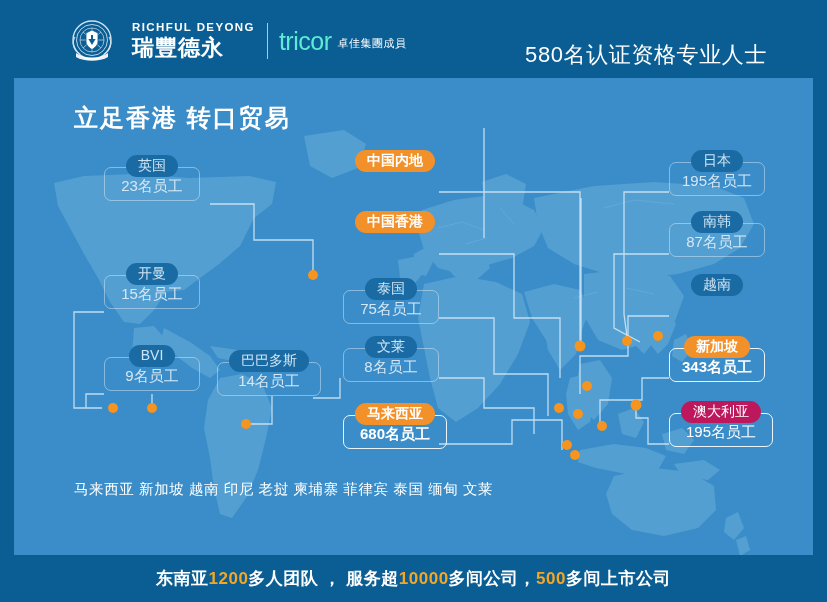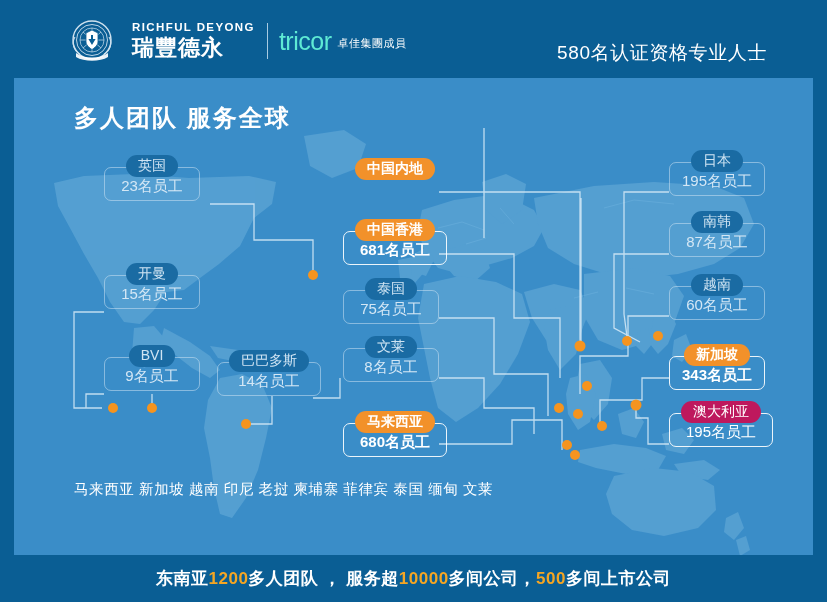--- a/index.html
+++ b/index.html
@@ -29,21 +29,21 @@
   }
   #tricor-group { display: flex; align-items: flex-end; }
   #tricor-name {
     font-size: 25px; color: #5eead4; letter-spacing: -0.5px; line-height: 26px; font-weight: 500;
   }
   #tricor-sub {
     font-size: 11px; color: #ffffff; margin-left: 6px; margin-bottom: 3px; letter-spacing: 0.5px;
   }
   #header-tagline {
     position: absolute; right: 60px; top: 40px;
-    font-size: 19px; color: #ffffff; letter-spacing: 0.6px;
+    font-size: 22px; color: #ffffff; letter-spacing: 0.6px;
   }
 
   
   #panel {
     position: absolute; left: 14px; top: 78px; width: 799px; height: 477px;
     background: #3a8dc8;
     overflow: hidden;
   }
   #panel-title {
     position: absolute; left: 60px; top: 24px;
@@ -77,21 +77,21 @@
     border-radius: 7px;
     display: flex; align-items: flex-end; justify-content: center;
     padding-bottom: 4px;
     font-size: 15px;
     white-space: nowrap;
   }
   
   .label.dim .cap { background: #1a6ba3; color: #cfe4f3; }
   .label.dim .body { color: #d4e7f5; border-color: rgba(214,232,246,0.5); }
   
-  .label.hot .cap { background: #f2912a; color: #ffffff; font-weight: bold; margin-top: 8px; }
+  .label.hot .cap { background: #f2912a; color: #ffffff; font-weight: bold; }
   .label.hot .body { color: #ffffff; font-weight: bold; border-color: rgba(255,255,255,0.9); }
   .label.white .cap { background: #be185d; color: #ffffff; }
   .label.white .body { color: #ffffff; border-color: rgba(255,255,255,0.9); }
   .label.wide { width: 104px; }
 
   
   #list-block { position: absolute; left: 60px; top: 398px; }
   .list-line { font-size: 14.5px; color: #ffffff; line-height: 26px; letter-spacing: 0.6px; }
 
   
@@ -141,21 +141,21 @@
         <span id="tricor-name">tricor</span>
         <span id="tricor-sub">卓佳集團成員</span>
       </div>
     </div>
 
     <div id="header-tagline">580名认证资格专业人士</div>
   </div>
 
   <div id="panel">
 
-    <div id="panel-title">多人团队  服务全球</div>
+    <div id="panel-title">立足香港  转口贸易</div>
 
     <svg id="map-layer" viewBox="0 0 799 477">
       <g fill="#5aa3d4" opacity="0.82">
 
         <path d="M40 105 L70 98 L120 96 L175 100 L235 98 L262 104 L258 126 L240 140 L226 168
                  L205 186 L186 200 L170 212 L152 214 L140 232 L126 246 L110 244 L96 224
                  L84 200 L70 176 L56 150 L44 128 Z"></path>
         <path d="M120 250 L140 248 L152 262 L146 282 L130 290 L118 276 Z"></path>
 
         <path d="M150 250 L176 264 L196 278 L206 292 L196 300 L178 290 L160 276 L146 266 Z"></path>
@@ -278,21 +278,20 @@
         </div>
         <div class="label dim wide" style="left: 203px; top: 272px;">
           <div class="cap">巴巴多斯</div>
           <div class="body">14名员工</div>
         </div>
         <div class="label hot wide" style="left: 329px; top: 72px;">
           <div class="cap">中国内地</div>
         </div>
         <div class="label hot wide" style="left: 329px; top: 133px;">
           <div class="cap">中国香港</div>
-          <div class="body">681名员工</div>
         </div>
         <div class="label dim" style="left: 329px; top: 200px;">
           <div class="cap">泰国</div>
           <div class="body">75名员工</div>
         </div>
         <div class="label dim" style="left: 329px; top: 258px;">
           <div class="cap">文莱</div>
           <div class="body">8名员工</div>
         </div>
         <div class="label hot wide" style="left: 329px; top: 325px;">
@@ -302,21 +301,20 @@
         <div class="label dim" style="left: 655px; top: 72px;">
           <div class="cap">日本</div>
           <div class="body">195名员工</div>
         </div>
         <div class="label dim" style="left: 655px; top: 133px;">
           <div class="cap">南韩</div>
           <div class="body">87名员工</div>
         </div>
         <div class="label dim" style="left: 655px; top: 196px;">
           <div class="cap">越南</div>
-          <div class="body">60名员工</div>
         </div>
         <div class="label hot" style="left: 655px; top: 258px;">
           <div class="cap">新加坡</div>
           <div class="body">343名员工</div>
         </div>
         <div class="label white wide" style="left: 655px; top: 323px;">
           <div class="cap">澳大利亚</div>
           <div class="body">195名员工</div>
         </div>
       </div>

